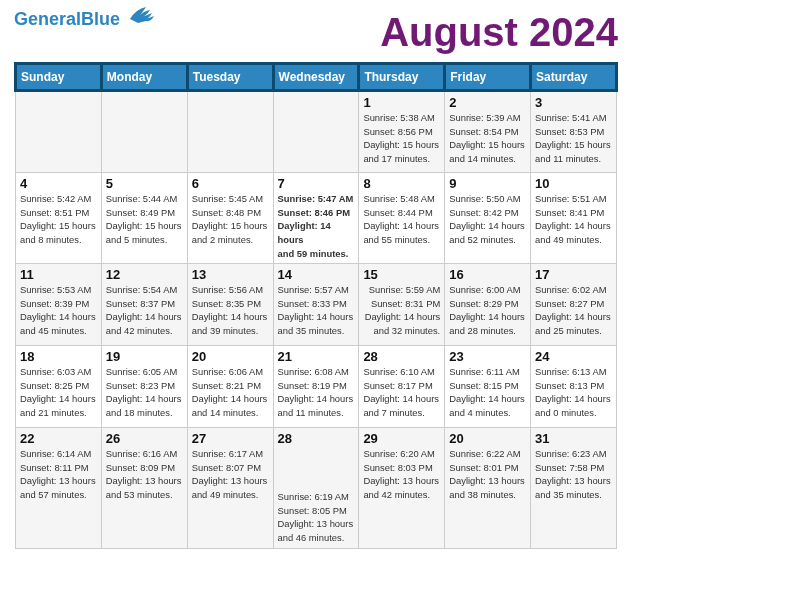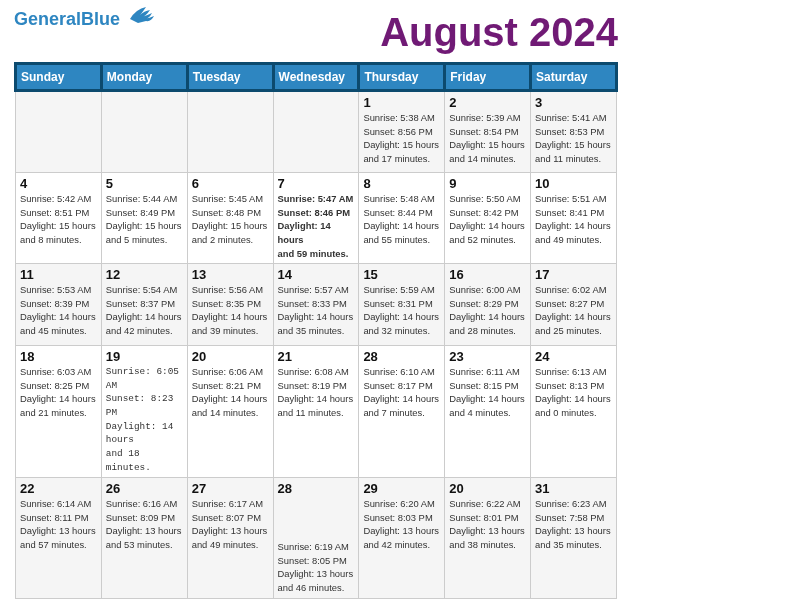--- a/index.html
+++ b/index.html
@@ -229,21 +229,21 @@
           </td>
           <td>
             <span class="day-number">14</span>
             <div class="day-info" style="white-space: pre-line;">Sunrise: 5:57 AM
 Sunset: 8:33 PM
 Daylight: 14 hours
 and 35 minutes.</div>
           </td>
           <td>
             <span class="day-number">15</span>
-            <div class="day-info" style="white-space: pre-line;">Sunrise: 5:59 AM
+            <div class="day-info" style="white-space: pre-line; text-align: right;">Sunrise: 5:59 AM
 Sunset: 8:31 PM
 Daylight: 14 hours
 and 32 minutes.</div>
           </td>
           <td>
             <span class="day-number">16</span>
             <div class="day-info" style="white-space: pre-line;">Sunrise: 6:00 AM
 Sunset: 8:29 PM
 Daylight: 14 hours
 and 28 minutes.</div>
@@ -259,21 +259,21 @@
         <tr>
           <td>
             <span class="day-number">18</span>
             <div class="day-info" style="white-space: pre-line;">Sunrise: 6:03 AM
 Sunset: 8:25 PM
 Daylight: 14 hours
 and 21 minutes.</div>
           </td>
           <td>
             <span class="day-number">19</span>
-            <div class="day-info" style="white-space: pre-line; font-family: Liberation Mono, monospace;">Sunrise: 6:05 AM
+            <div class="day-info" style="white-space: pre-line;">Sunrise: 6:05 AM
 Sunset: 8:23 PM
 Daylight: 14 hours
 and 18 minutes.</div>
           </td>
           <td>
             <span class="day-number">20</span>
             <div class="day-info" style="white-space: pre-line;">Sunrise: 6:06 AM
 Sunset: 8:21 PM
 Daylight: 14 hours
 and 14 minutes.</div>

